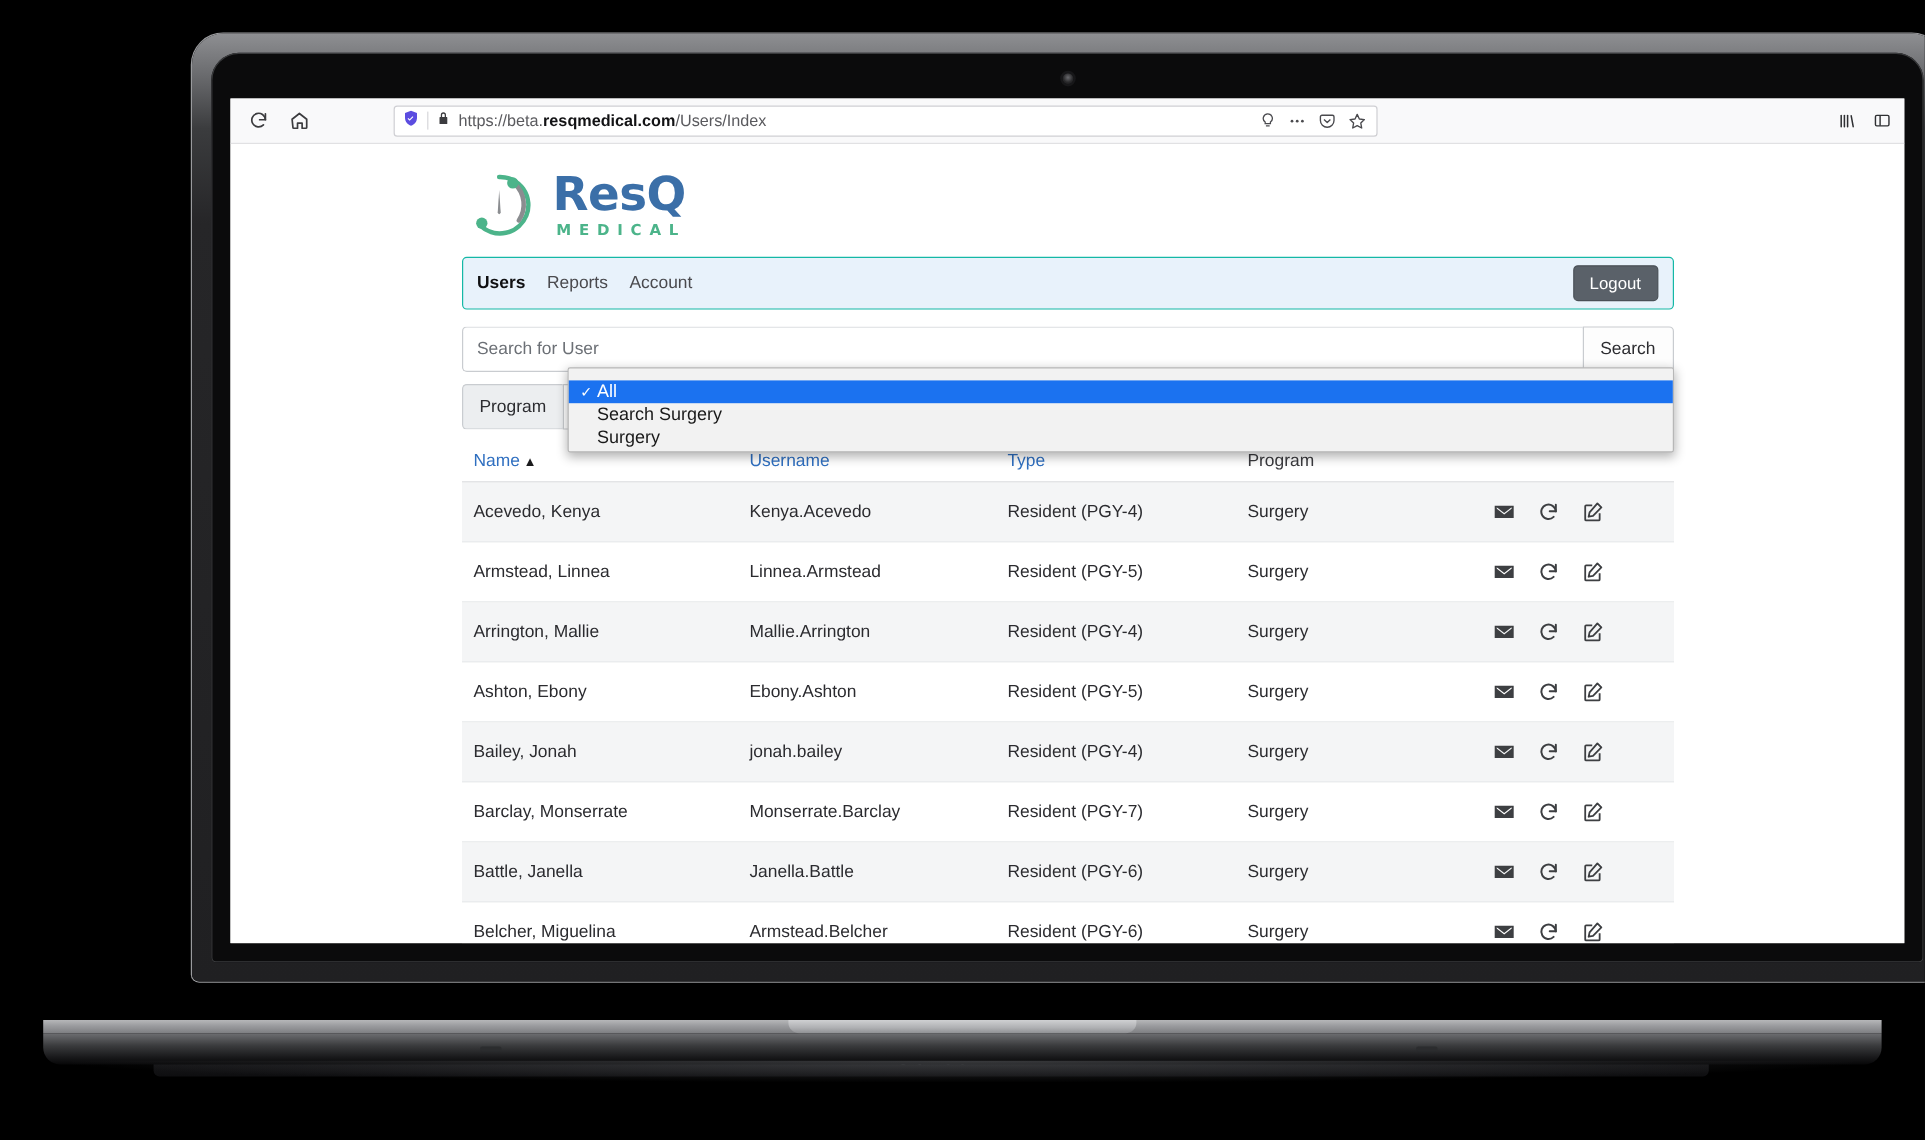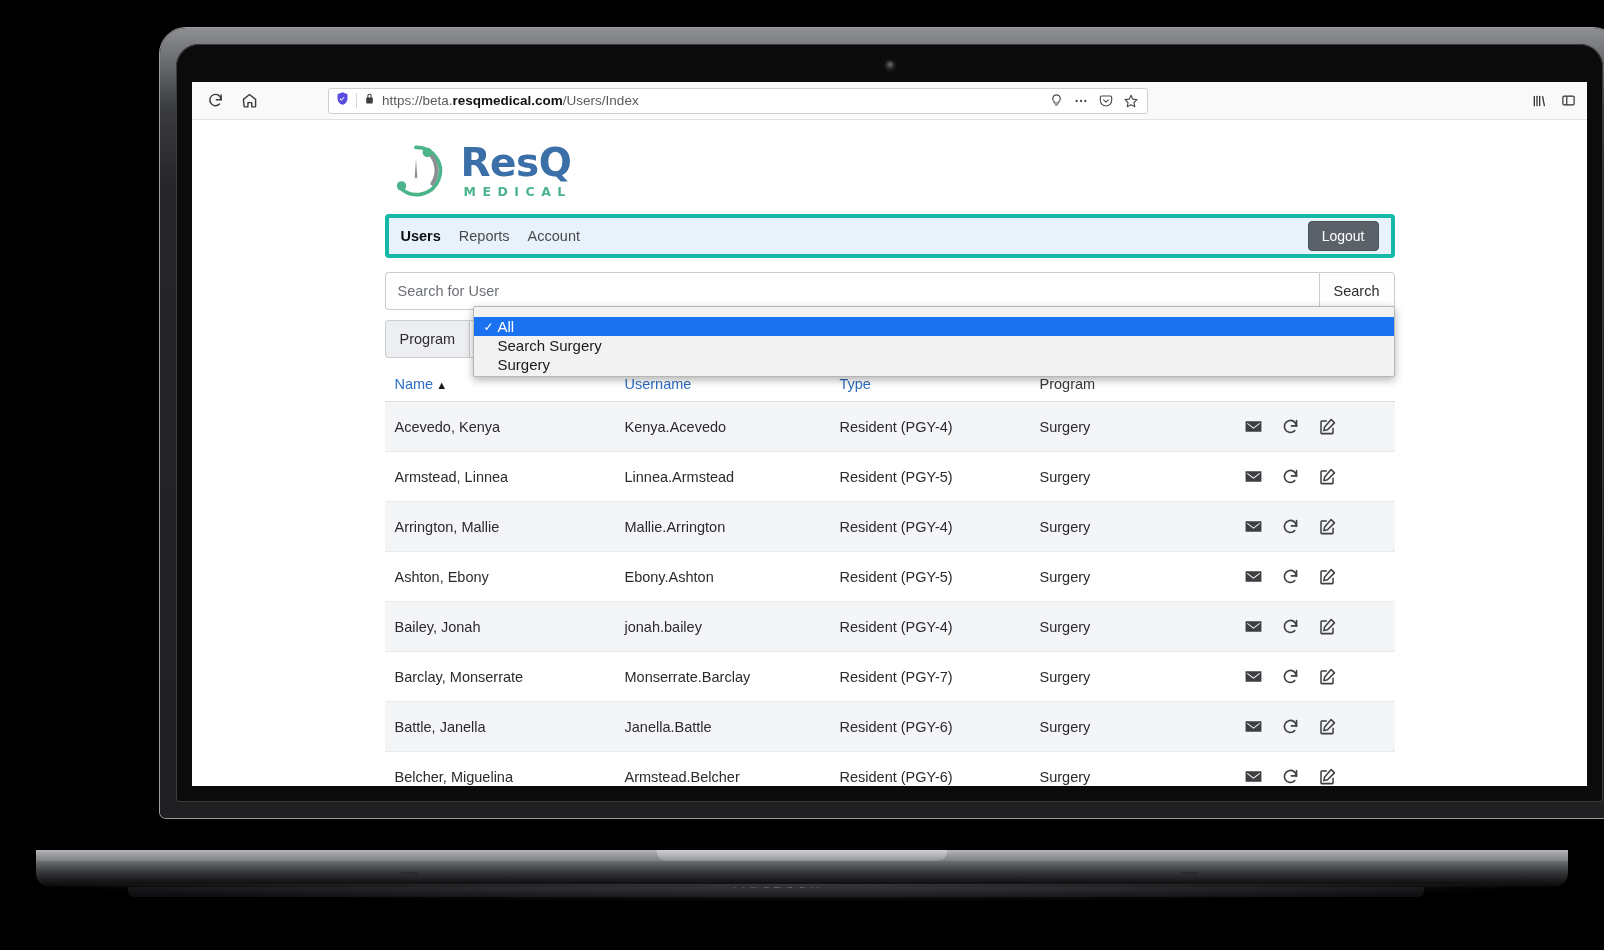--- a/index.html
+++ b/index.html
@@ -107,21 +107,21 @@
   
   .logo { display: flex; align-items: center; gap: 16px; padding: 4px 0 14px 2px; }
   .logo-text { display: flex; flex-direction: column; line-height: 1; }
   .logo-resq { font-size: 39px; font-weight: 700; color: #3b6fa8; letter-spacing: -.5px;
      font-family: "DejaVu Sans", sans-serif; }
   .logo-medical { font-size: 12.5px; font-weight: 600; color: #4cb48a; letter-spacing: 6.5px;
      margin-top: 4px; margin-left: 3px; font-family: "DejaVu Sans", sans-serif; }
 
   
   .navbar {
-    background: #e8f2fb; border: 4px solid #14b8a6; border-radius: 4px;
+    background: #e8f2fb; border: 1px solid #14b8a6; border-radius: 4px;
     height: 44px; display: flex; align-items: center; padding: 0 12px;
   }
   .nav-links { display: flex; align-items: center; gap: 18px; }
   .nav-link { font-size: 14.5px; color: #4a4a4e; cursor: pointer; }
   .nav-link.active { color: #101012; font-weight: 700; }
   .logout-btn {
     margin-left: auto; background: #5a6169; color: #fff; font-size: 14px;
     border: 1px solid #4a5057; border-radius: 4px; padding: 6px 13px; cursor: pointer;
   }
 

